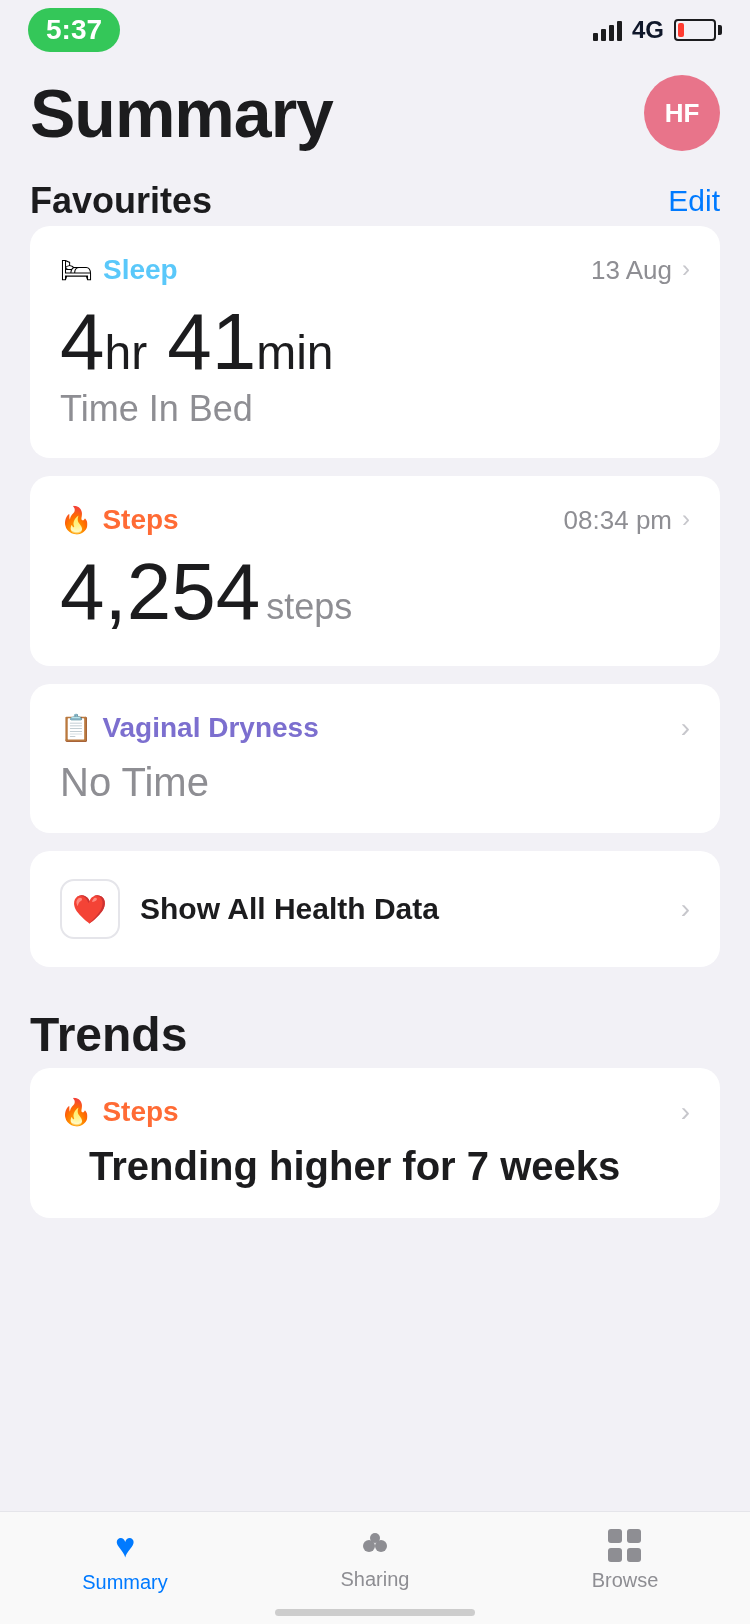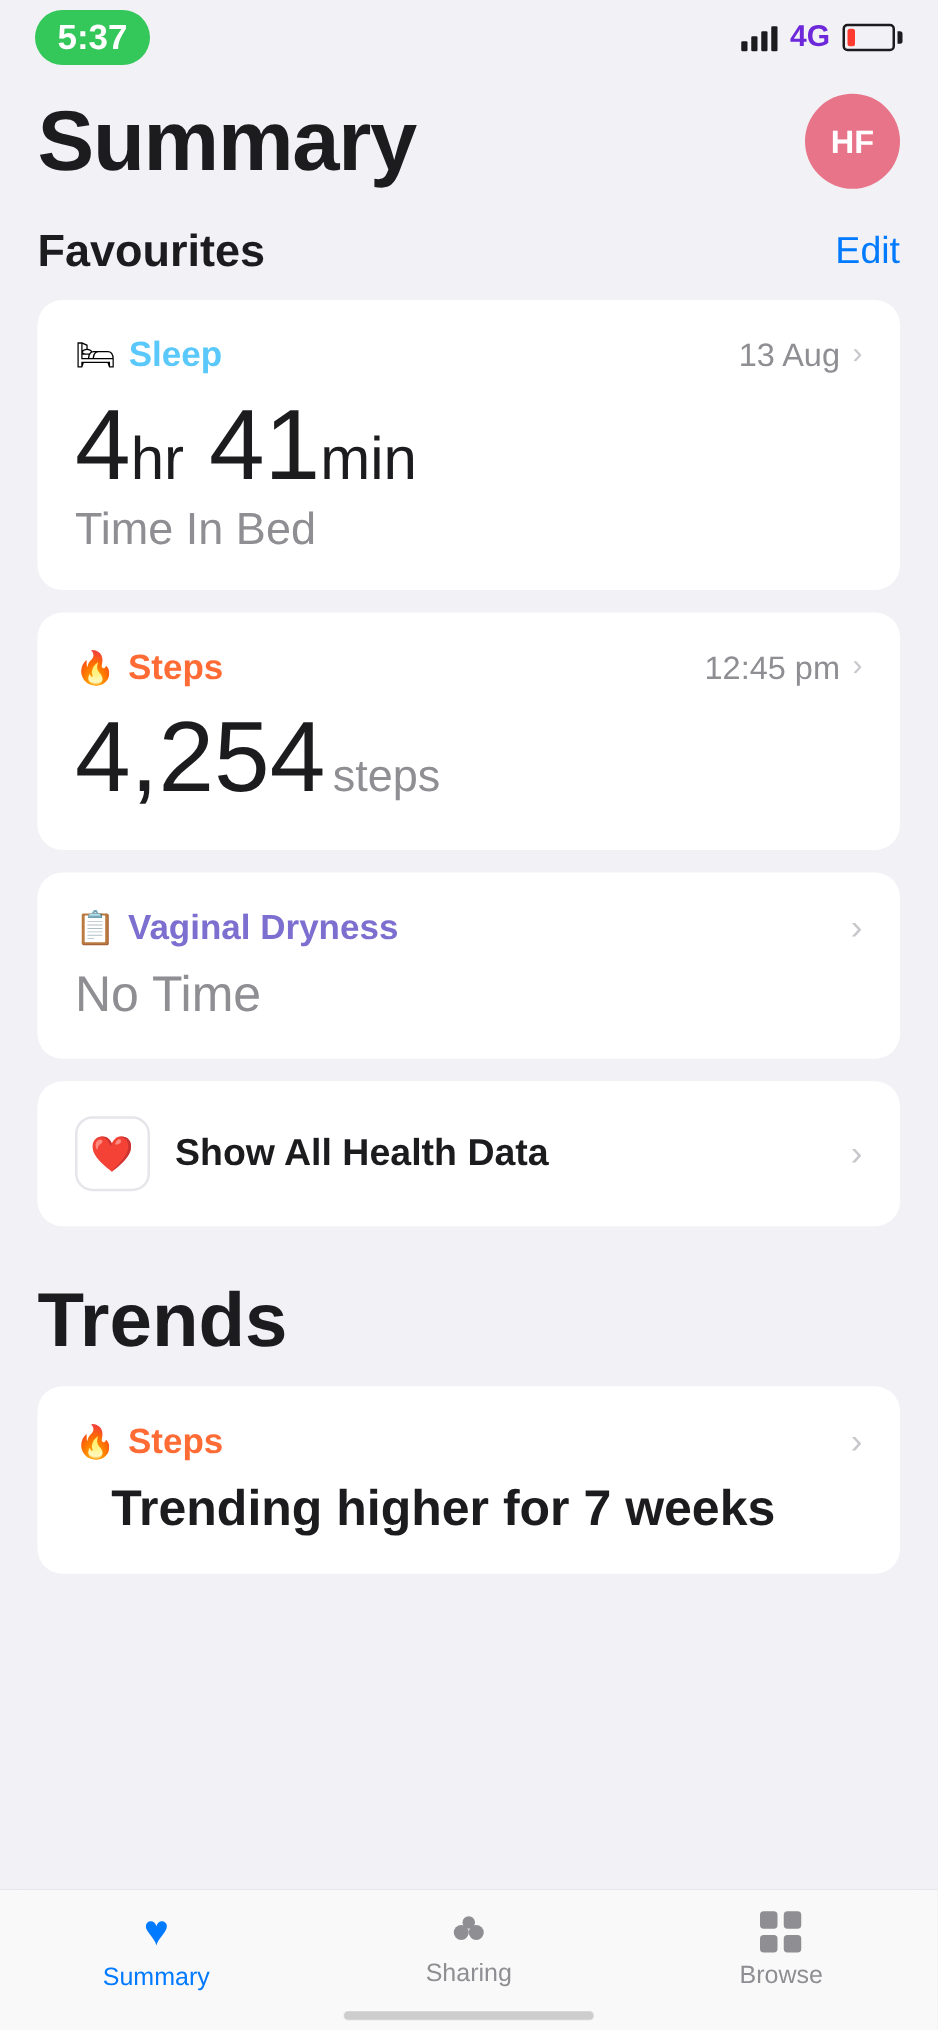--- a/index.html
+++ b/index.html
@@ -52,21 +52,21 @@
     }
 
     .signal-bars span:nth-child(1) { height: 8px; }
     .signal-bars span:nth-child(2) { height: 12px; }
     .signal-bars span:nth-child(3) { height: 16px; }
     .signal-bars span:nth-child(4) { height: 20px; }
 
     .network-label {
       font-size: 24px;
       font-weight: 600;
-      color: #6d28d9;
+      color: #0f172a;
     }
 
     .battery-icon {
       display: flex;
       align-items: center;
       gap: 2px;
     }
 
     .battery-body {
       width: 42px;
@@ -124,21 +124,21 @@
       color: white;
       font-size: 26px;
       font-weight: 600;
     }
 
     
     .section-header {
       display: flex;
       justify-content: space-between;
       align-items: center;
-      margin-bottom: 18px;
+      margin-bottom: 4px;
     }
 
     .section-title {
       font-size: 36px;
       font-weight: 700;
       color: #1c1c1e;
     }
 
     .edit-button {
       font-size: 30px;
@@ -279,24 +279,24 @@
       color: #1c1c1e;
       font-weight: 700;
     }
 
     
     .trends-section {
       margin-bottom: 20px;
     }
 
     .trends-title {
-      font-size: 61px;
+      font-size: 48px;
       font-weight: 800;
       color: #1c1c1e;
-      margin-bottom: 18px;
+      margin-bottom: 6px;
     }
 
     .trends-card {
       background: white;
       border-radius: 20px;
       padding: 28px 30px;
     }
 
     .trends-card-header {
       display: flex;
@@ -442,21 +442,21 @@
     <div class="sleep-label">Time In Bed</div>
   </div>
 
   <div class="card">
     <div class="card-header">
       <div class="card-title-row">
         <span class="steps-icon">🔥</span>
         <span class="card-title steps-title">Steps</span>
       </div>
       <div class="card-date">
-        <span>12:45 pm</span>
+        <span>08:34 pm</span>
         <span class="chevron">›</span>
       </div>
     </div>
     <div class="steps-value">
       <span>4,254</span><span class="unit">steps</span>
     </div>
   </div>
 
   <div class="card">
     <div class="card-header">

